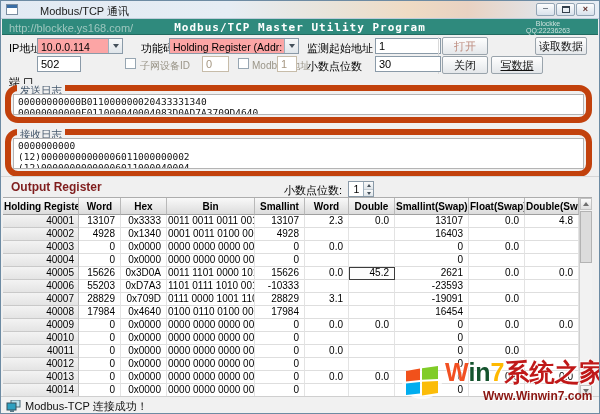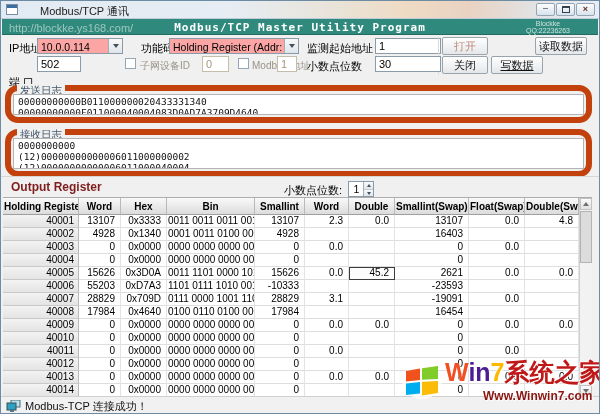--- a/index.html
+++ b/index.html
@@ -102,21 +102,21 @@
 
   
   .statusbar { position:absolute; left:0; right:0; bottom:0; height:17px; background:#f1f1f1; border-top:1px solid #cfcfcf; }
   .status-text { position:absolute; left:24px; top:2px; font-size:11px; color:#111; }
 
   
   .watermark { position:absolute; left:398px; top:356px; width:200px; height:54px; pointer-events:none; z-index:50; }
   .wm-flag { position:absolute; left:2px; top:6px; }
   .wm-text { position:absolute; left:46px; top:2px; font-size:25px; font-weight:bold; line-height:26px;
     white-space:nowrap; text-shadow:1px 1px 0 rgba(255,255,255,.85), -1px -1px 0 rgba(255,255,255,.6); }
-  .wm-p1 { color:#f25022; } .wm-p2 { color:#4c1d95; } .wm-p3 { color:#ffb900; } .wm-p4 { color:#c01818; }
+  .wm-p1 { color:#f25022; } .wm-p2 { color:#14532d; } .wm-p3 { color:#ffb900; } .wm-p4 { color:#c01818; }
   .wm-line2 { position:absolute; left:84px; top:32px; font-size:12px; font-weight:bold; color:#8b1511;
     text-shadow:1px 1px 0 rgba(255,255,255,.8); }
 
   .status-icon { position:absolute; left:5px; top:3px; }
 </style>
 </head>
 <body>
 
 <div class="screen">
 

